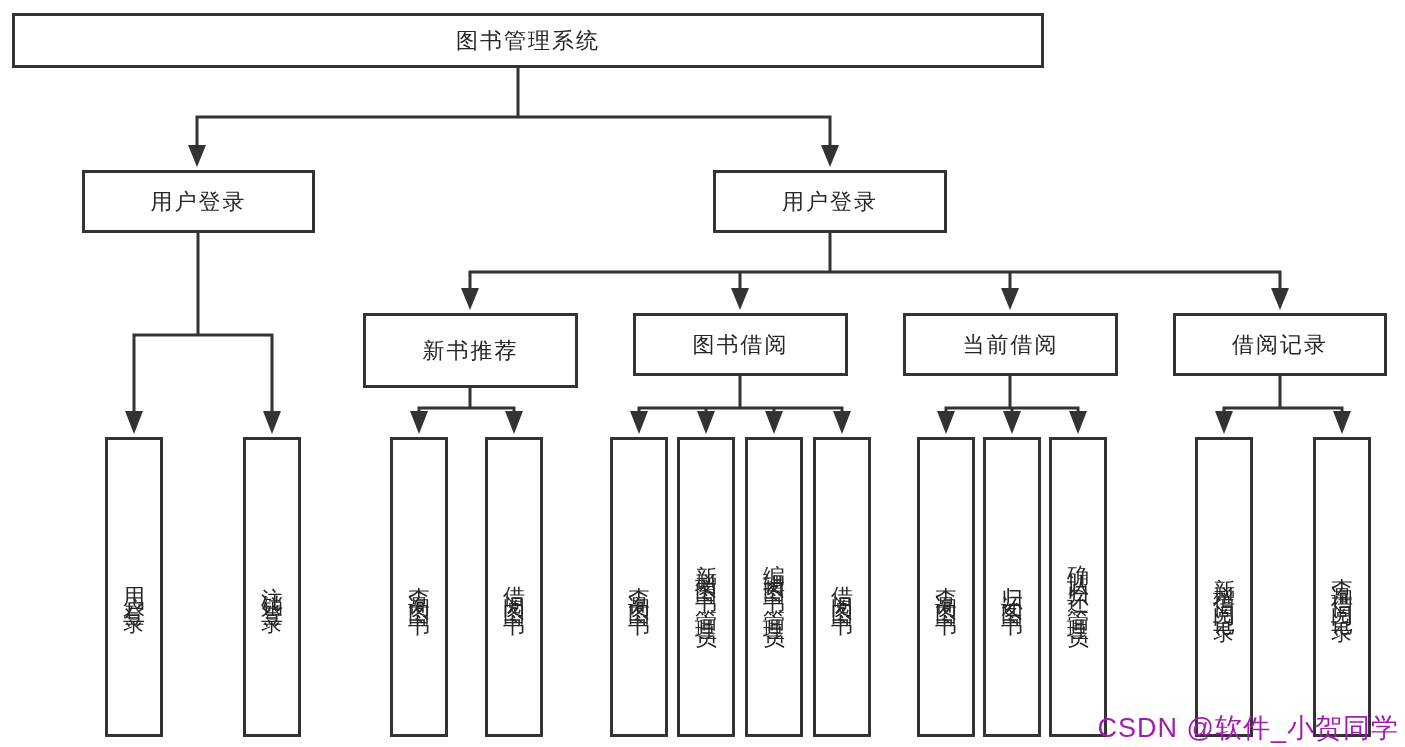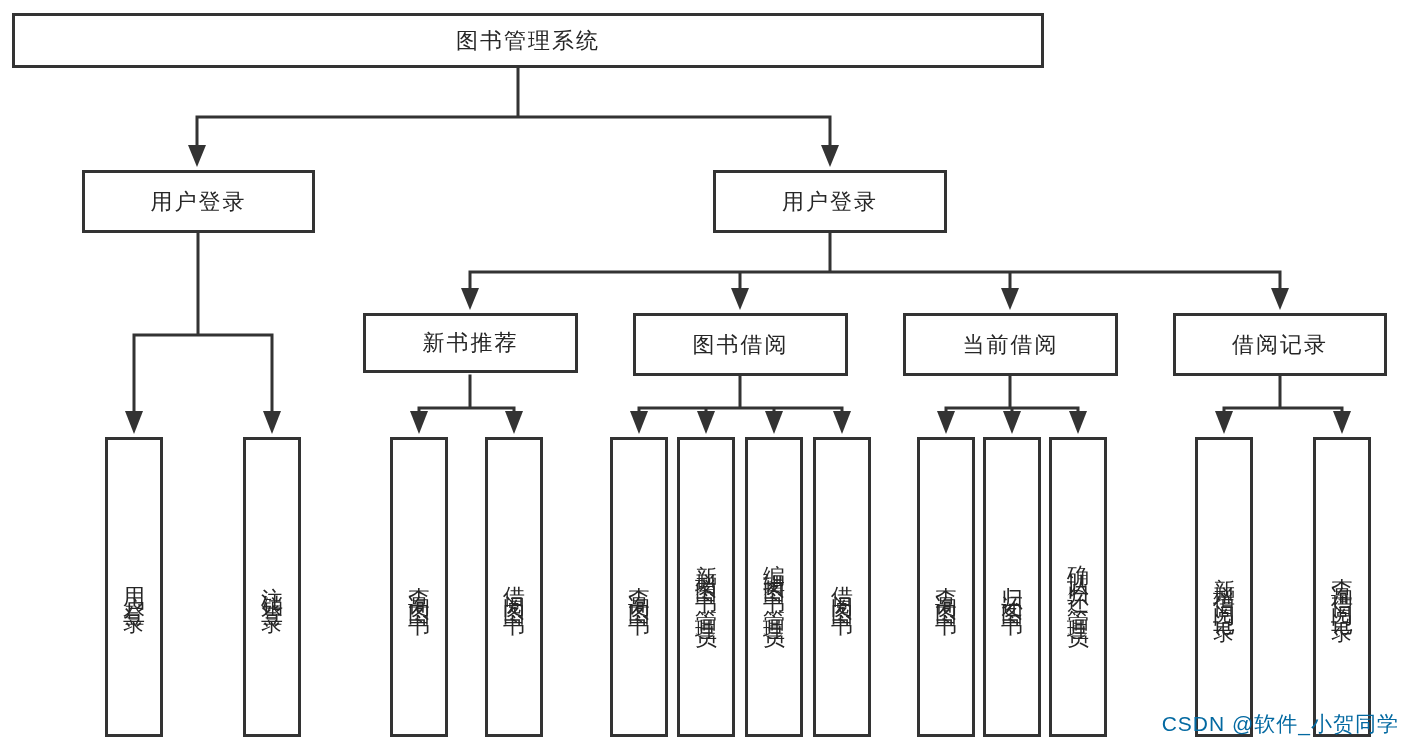--- a/index.html
+++ b/index.html
@@ -39,22 +39,22 @@
     text-orientation: mixed;
     letter-spacing: 9px;
     line-height: 1.1;
     white-space: nowrap;
     color: #262626;
   }
   .watermark {
     position: absolute;
     right: 6px;
     top: 710px;
-    font-size: 21px;
-    color: #0369a1;
+    font-size: 27px;
+    color: #a21caf;
     letter-spacing: 1px;
     white-space: nowrap;
   }
 </style>
 </head>
 <body>
 
 <div class="stage">
 
   <svg class="connector-layer" viewBox="0 0 1405 747" xmlns="http://www.w3.org/2000/svg">
@@ -88,21 +88,21 @@
       <polygon points="1215,411 1233,411 1224,434"></polygon>
       <polygon points="1333,411 1351,411 1342,434"></polygon>
     </g>
   </svg>
 
   <div class="box" style="left:12px; top:13px; width:1032px; height:55px;">图书管理系统</div>
 
   <div class="box" style="left:82px; top:170px; width:233px; height:63px;">用户登录</div>
   <div class="box" style="left:713px; top:170px; width:234px; height:63px;">用户登录</div>
 
-  <div class="box" style="left:363px; top:313px; width:215px; height:60px;">新书推荐</div>
+  <div class="box" style="left:363px; top:313px; width:215px; height:75px;">新书推荐</div>
   <div class="box" style="left:903px; top:313px; width:215px; height:63px;">当前借阅</div>
   <div class="box" style="left:633px; top:313px; width:215px; height:63px;">图书借阅</div>
   <div class="box" style="left:1173px; top:313px; width:214px; height:63px;">借阅记录</div>
 
   <div class="box leaf" style="left:105px; top:437px; width:58px; height:300px;">
     <span class="vtext">用户登录</span>
   </div>
   <div class="box leaf" style="left:243px; top:437px; width:58px; height:300px;">
     <span class="vtext">注销登录</span>
   </div>

